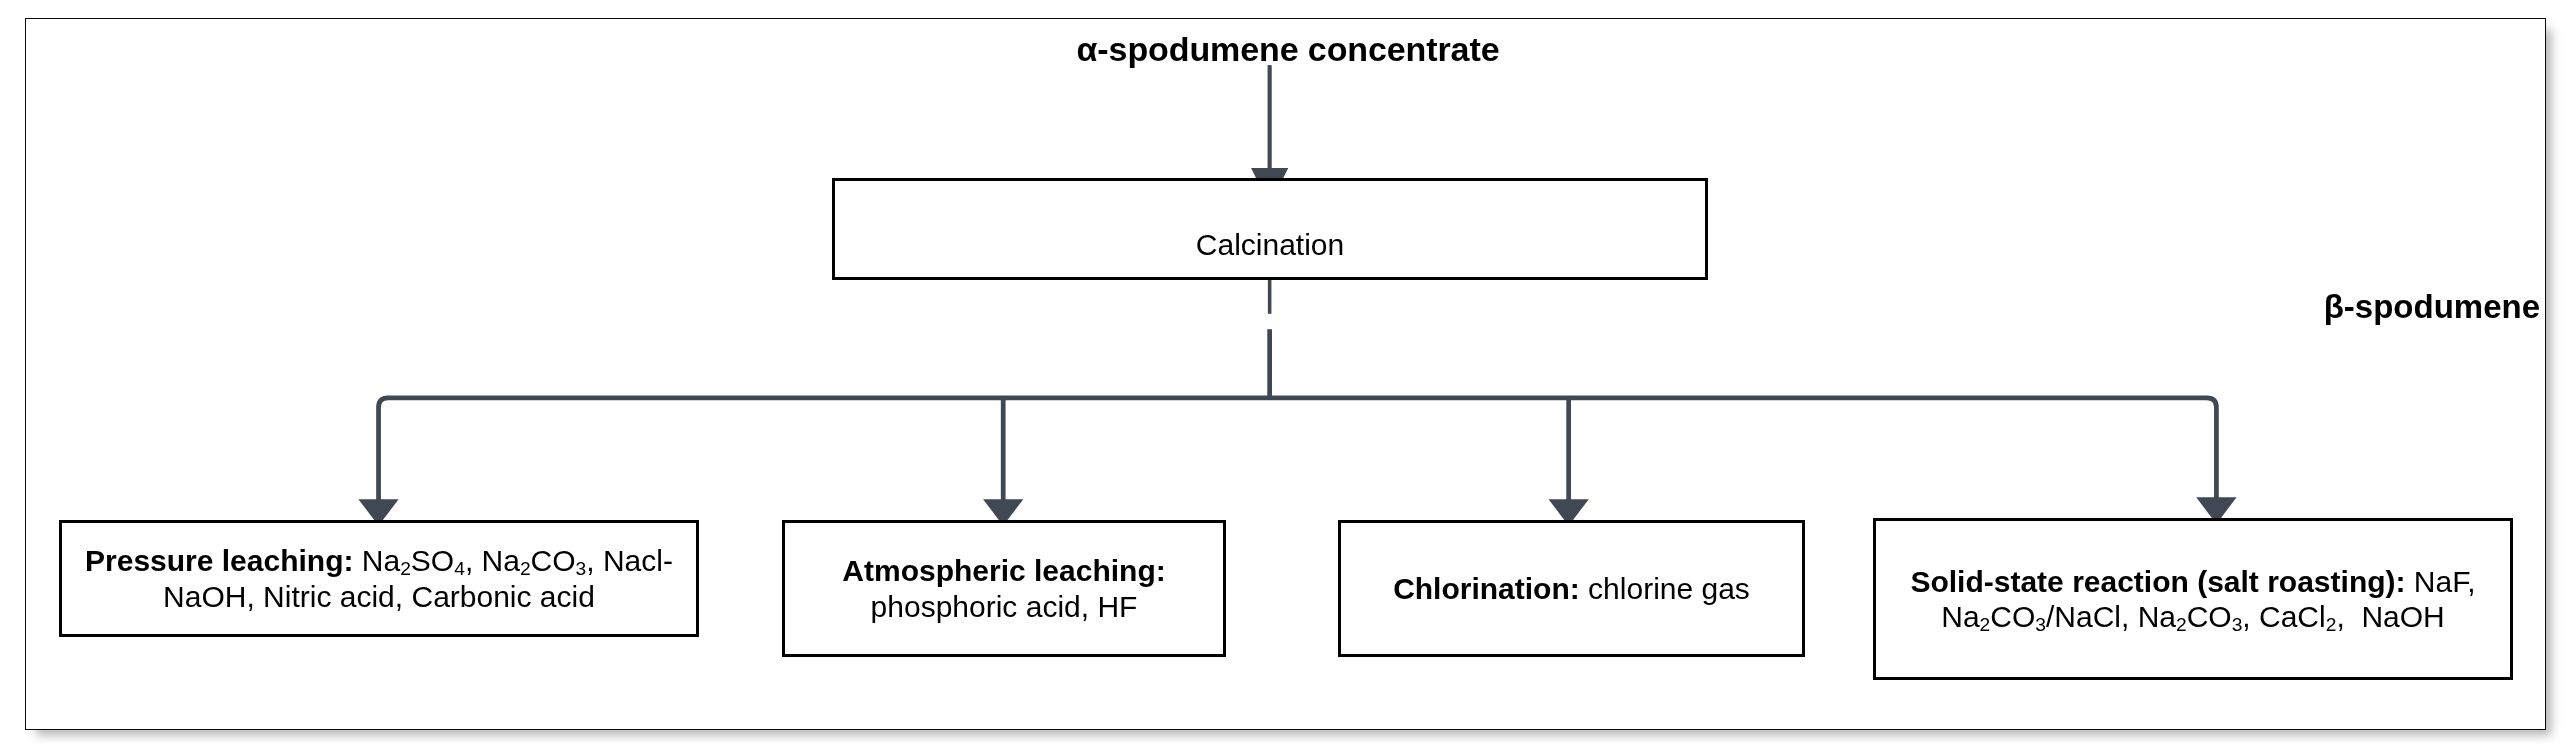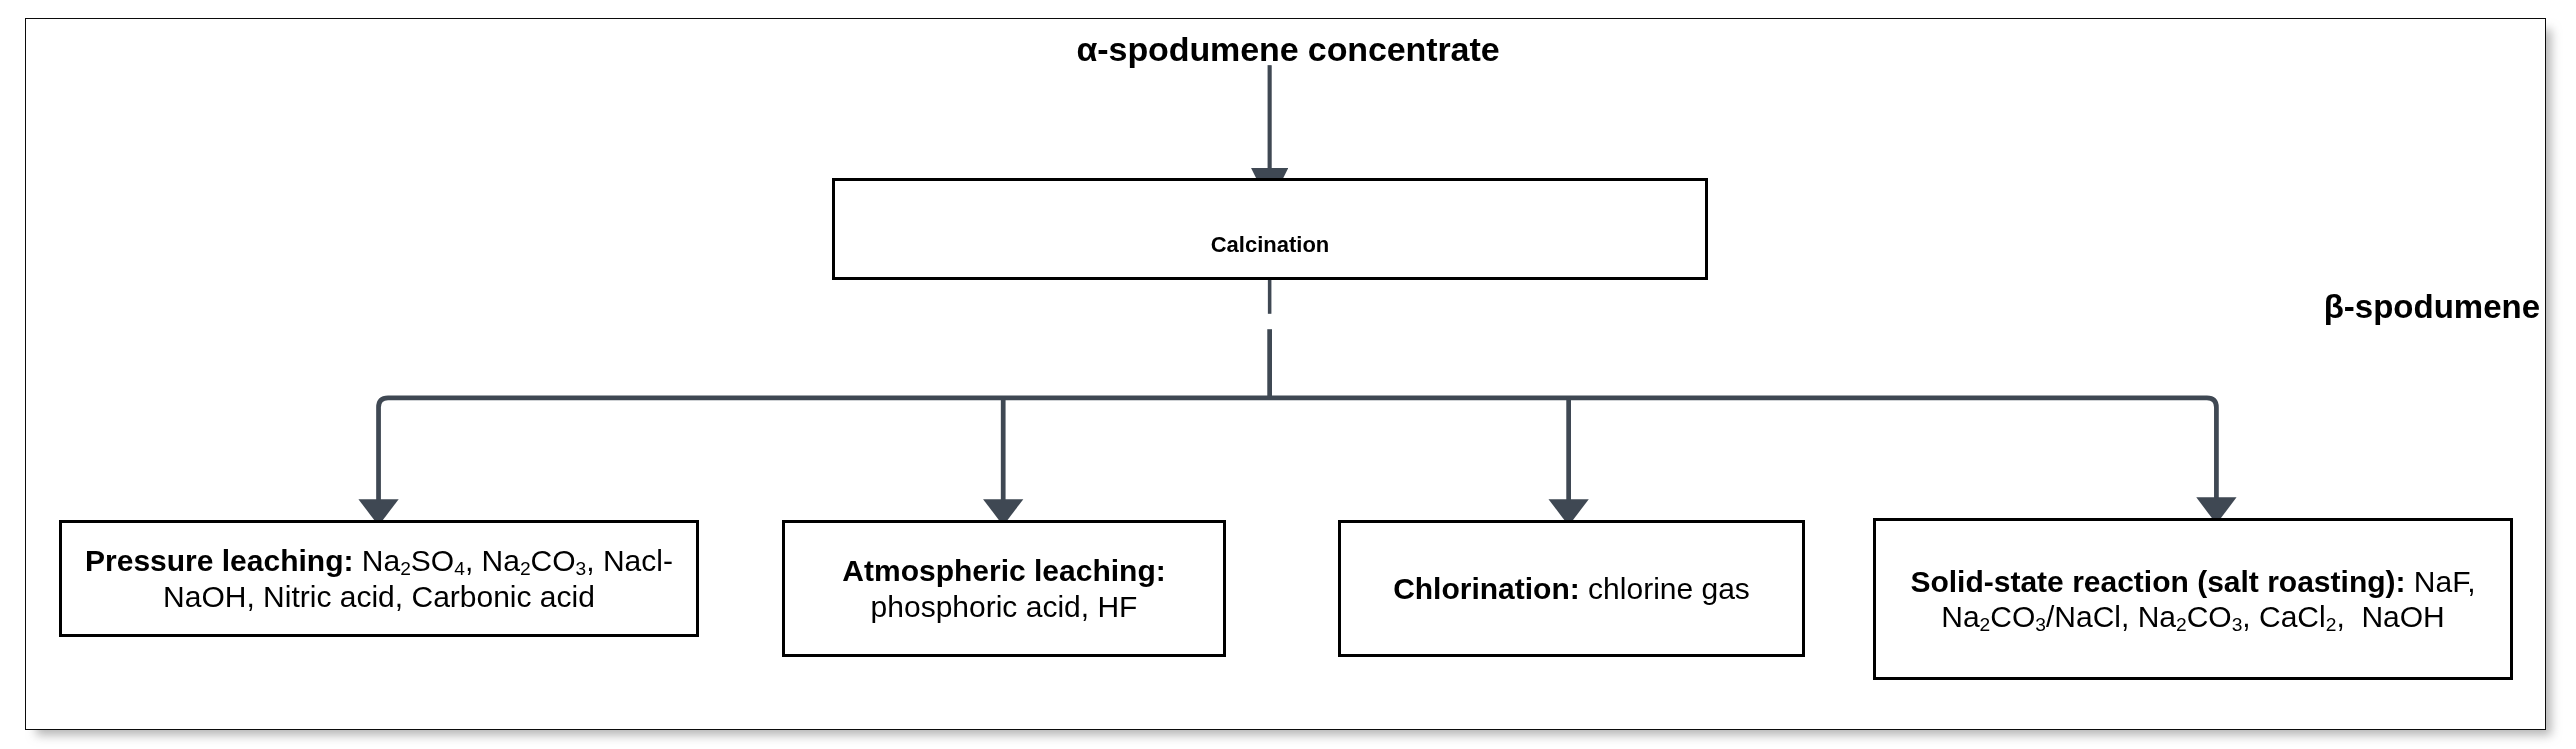--- a/index.html
+++ b/index.html
@@ -72,22 +72,22 @@
     color: #000000;
   }
   #box-calcination {
     left: 832px;
     top: 178px;
     width: 876px;
     height: 102px;
     border-width: 3.6px;
   }
   #box-calcination .box-text {
-    font-size: 22px;
-    font-weight: bold;
+    font-size: 30px;
+    font-weight: normal;
     margin-top: 31px;
   }
   .leaf-box .box-text {
     font-size: 30px;
     line-height: 1.17;
     padding: 0 6px;
   }
   .leaf-box .strong {
     font-weight: bold;
   }

